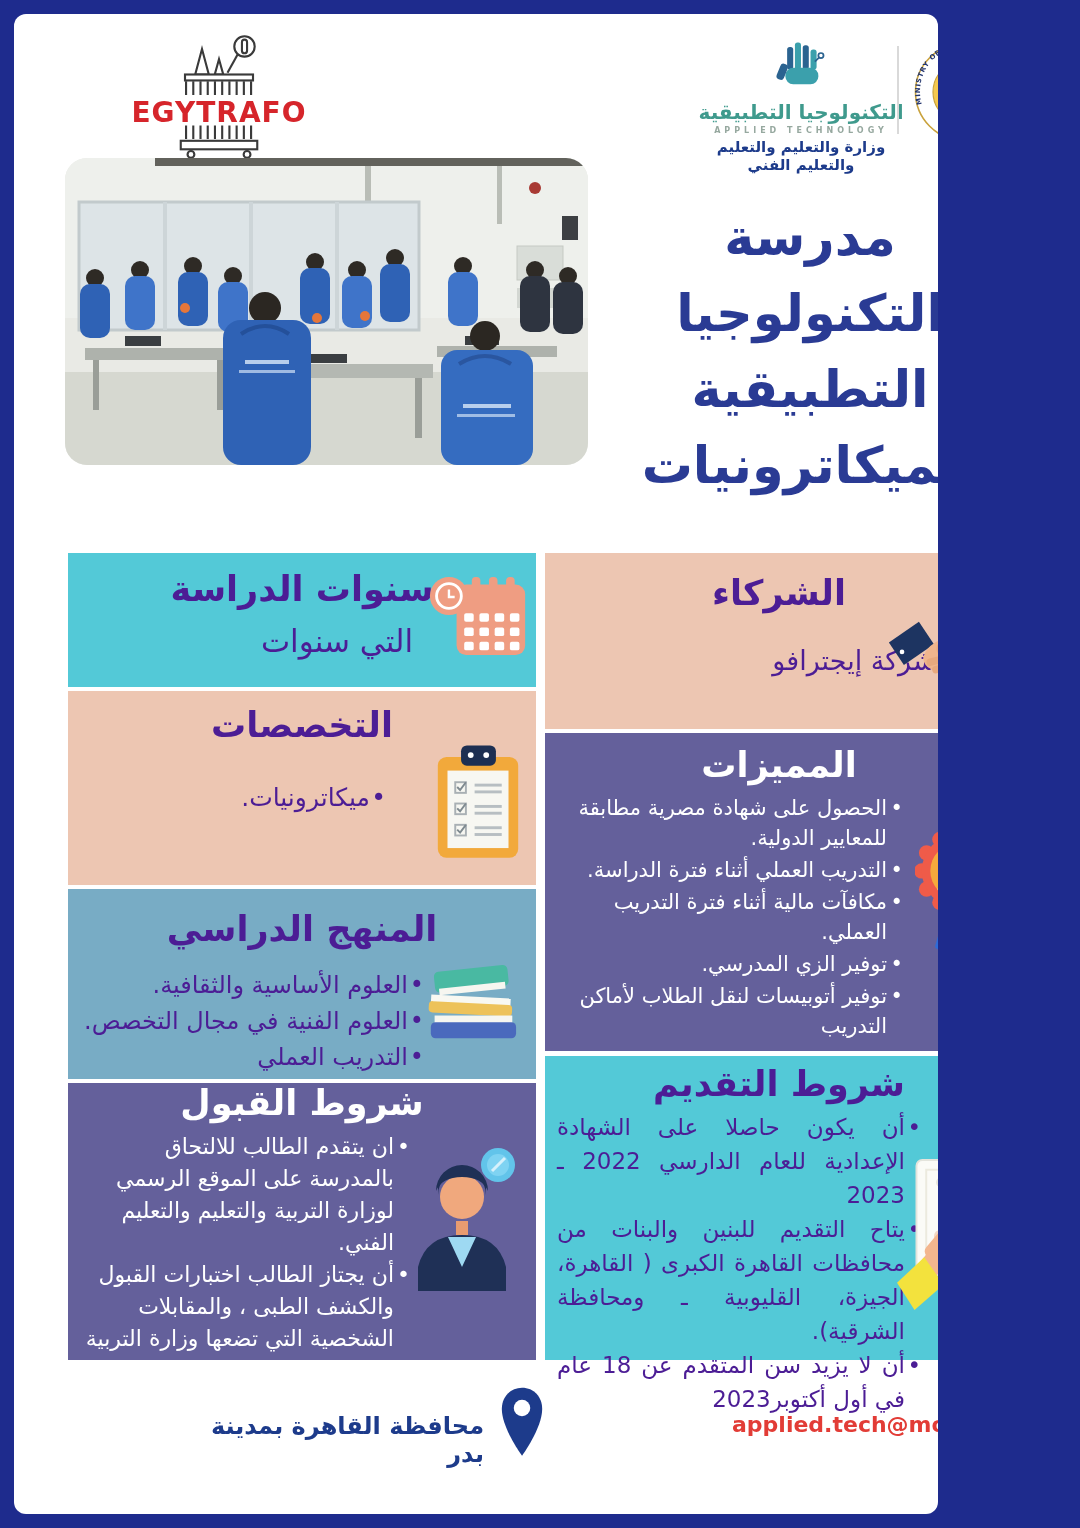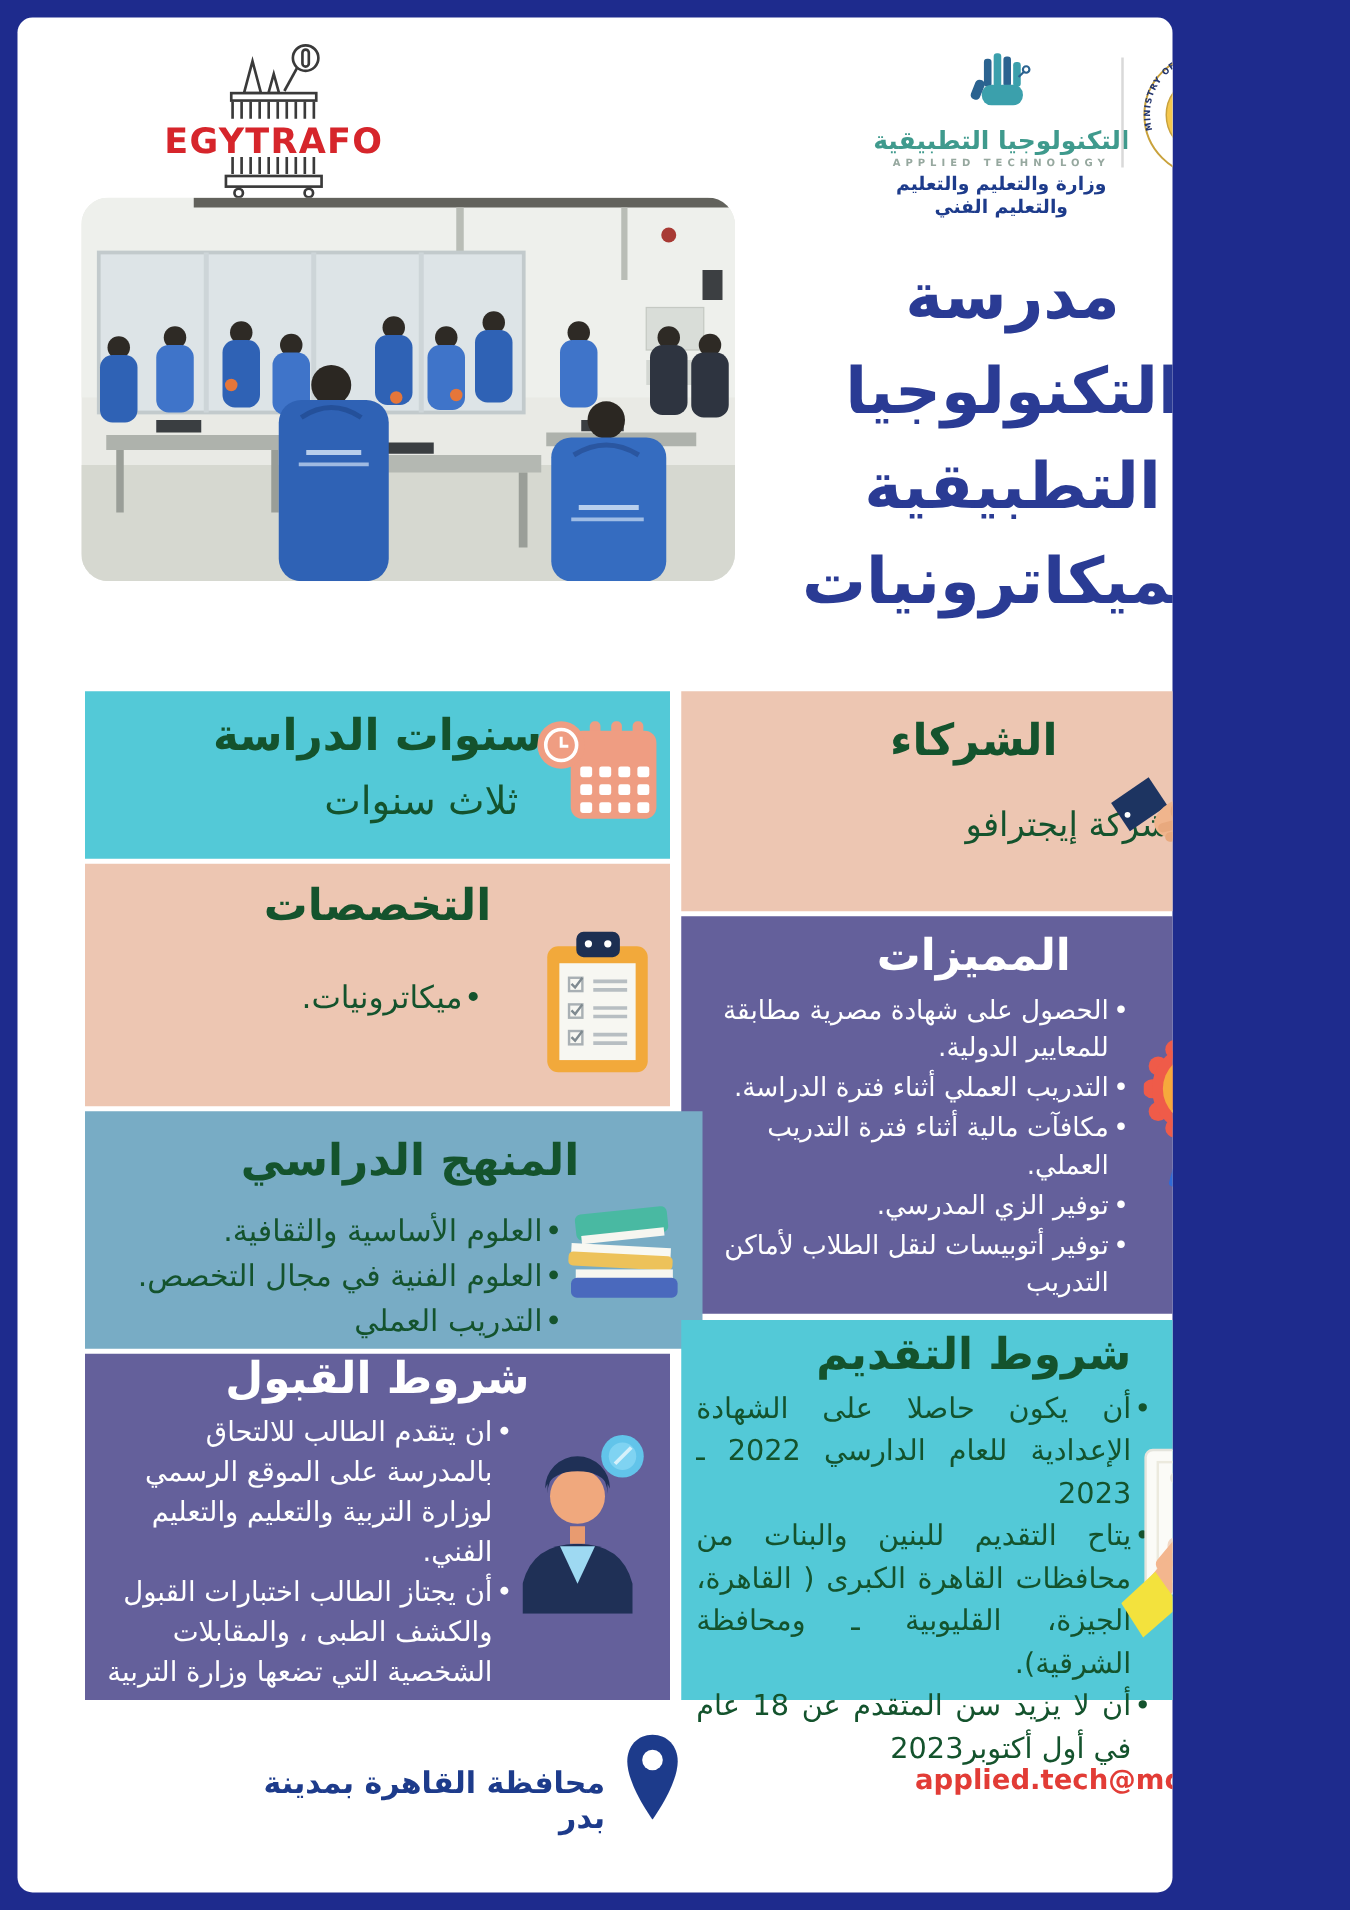--- a/index.html
+++ b/index.html
@@ -28,21 +28,21 @@
   .hdr-divider { position:absolute; left:883px; top:32px; width:2px; height:88px; background:#d9d9d9; }
   .seal { position:absolute; left:900px; top:28px; width:100px; height:100px; }
   
   .photo { position:absolute; left:51px; top:144px; width:523px; height:307px;
            border-radius:22px; overflow:hidden; }
   
   .main-title { position:absolute; left:586px; top:186px; width:420px;
     direction:rtl; text-align:center; color:#2a3b94; font-weight:bold;
     font-size:51px; line-height:76px; }
   
-  .box { position:absolute; width:468px; direction:rtl; color:#14532d; }
+  .box { position:absolute; width:468px; direction:rtl; color:#4c1d95; }
   .box h2 { margin:0; text-align:center; font-size:35px; font-weight:bold; }
   .box .icon { position:absolute; }
   .box ul { list-style:none; margin:0; }
   .box li { position:relative; padding-right:16px; }
   .box li::before { content:"•"; position:absolute; right:0; top:0; }
   .bg-teal { background:#53c9d7; }
   .bg-peach { background:#edc6b2; }
   .bg-purple { background:#64609b; color:#ffffff; }
   .bg-steel { background:#78acc5; }
 
@@ -56,21 +56,21 @@
 
   #box-specs { left:54px; top:677px; height:194px; }
   #box-specs h2 { padding-top:14px; }
   #box-specs ul { margin-top:38px; padding:0 150px 0 20px; font-size:25px; }
 
   #box-features { left:531px; top:719px; height:318px; }
   #box-features h2 { padding-top:12px; }
   #box-features ul { margin-top:8px; padding:0 110px 0 16px; font-size:21px; line-height:30px; }
   #box-features li { margin-bottom:2px; }
 
-  #box-curriculum { left:54px; top:875px; height:190px;padding-left:26px; }
+  #box-curriculum { left:54px; top:875px; height:190px; }
   #box-curriculum h2 { padding-top:20px; }
   #box-curriculum ul { margin-top:18px; padding:0 112px 0 16px; font-size:24px; line-height:36px; }
 
   #box-admission { left:54px; top:1069px; height:277px; }
   #box-admission h2 { }
   #box-admission ul { margin-top:8px; padding:0 126px 0 14px; font-size:22px; line-height:32px; }
 
   #box-application { left:531px; top:1042px; height:304px; }
   #box-application h2 { padding-top:8px; }
   #box-application ul { margin-top:6px; padding:0 92px 0 12px; font-size:23px; line-height:34px;
@@ -209,21 +209,21 @@
     </div>
 
     <div class="main-title">
       <div>مدرسة التكنولوجيا</div>
       <div>التطبيقية</div>
       <div>للميكاترونيات</div>
     </div>
 
     <section class="box bg-teal" id="box-study">
       <h2>سنوات الدراسة</h2>
-      <div class="value">ثلاث سنوات</div>
+      <div class="value">التي سنوات</div>
       <svg class="icon" style="right:8px; top:20px;" width="100" height="88" viewBox="0 0 105 92">
         <rect x="46" y="4" width="9" height="14" rx="4" fill="#ef9d82"></rect>
         <rect x="64" y="4" width="9" height="14" rx="4" fill="#ef9d82"></rect>
         <rect x="82" y="4" width="9" height="14" rx="4" fill="#ef9d82"></rect>
         <rect x="30" y="12" width="72" height="74" rx="10" fill="#ef9d82"></rect>
         <g fill="#ffffff">
           <rect x="38" y="42" width="10" height="9" rx="2"></rect>
             <rect x="54" y="42" width="10" height="9" rx="2"></rect>
             <rect x="70" y="42" width="10" height="9" rx="2"></rect>
             <rect x="86" y="42" width="10" height="9" rx="2"></rect>

